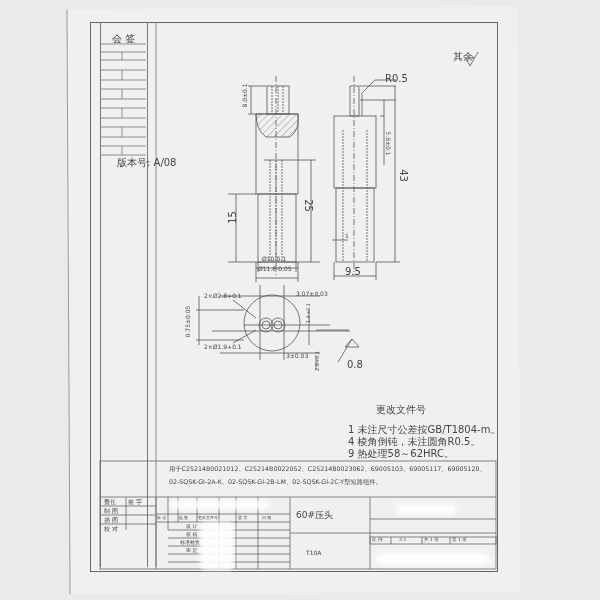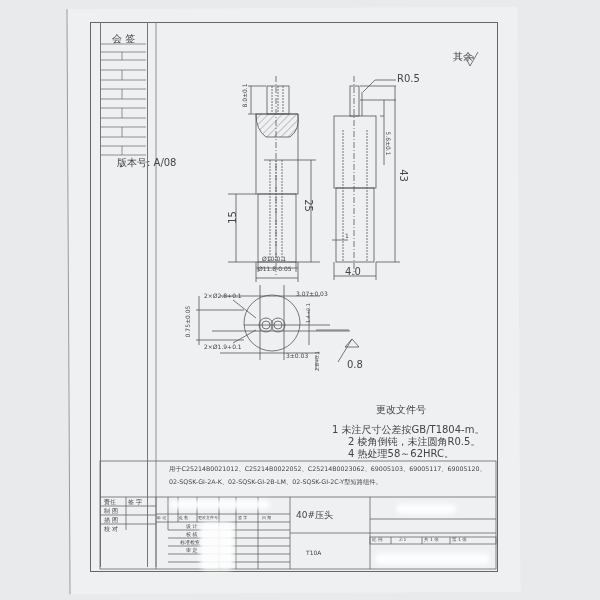--- a/index.html
+++ b/index.html
@@ -124,43 +124,43 @@
     <line x1="233" y1="300" x2="256" y2="318"></line>
     <line x1="233" y1="343" x2="256" y2="330"></line>
     <line x1="309" y1="309" x2="309" y2="345"></line>
     <line x1="316" y1="355" x2="316" y2="370"></line>
     <line x1="316" y1="330" x2="349" y2="330"></line>
     <polygon points="345,347 352,339 359,347"></polygon>
     <line x1="338" y1="362" x2="352" y2="339"></line>
   </g>
 </svg>
 
-<div class="t" style="left:381px;top:73px;padding-left:16px;">R0.5</div>
+<div class="t" style="left:369px;top:73px;padding-left:16px;">R0.5</div>
 <div class="t" style="left:232px;top:92px;transform:rotate(-90deg);font-size:6px;">8.0±0.1</div>
 <div class="t" style="left:376px;top:140px;transform:rotate(90deg);font-size:6px;">5.6±0.1</div>
 <div class="t" style="left:397px;top:170px;transform:rotate(90deg);">43</div>
 <div class="t" style="left:302px;top:200px;transform:rotate(90deg);">25</div>
 <div class="t" style="left:226px;top:212px;transform:rotate(-90deg);">15</div>
 <div class="t" style="left:345px;top:232px;font-size:6px;">1</div>
 <div class="t ts" style="left:262px;top:255px;">Ø10-0.1</div>
 <div class="t ts" style="left:258px;top:265px;">Ø11.8-0.05</div>
-<div class="t" style="left:345px;top:266px;">4.0</div>
+<div class="t" style="left:345px;top:266px;">9.5</div>
 <div class="t ts" style="left:204px;top:292px;">2×Ø2.8+0.1</div>
 <div class="t ts" style="left:204px;top:343px;">2×Ø1.9+0.1</div>
 <div class="t ts" style="left:296px;top:290px;">3.07±0.03</div>
 <div class="t ts" style="left:286px;top:352px;">3±0.03</div>
 <div class="t ts" style="left:172px;top:318px;transform:rotate(-90deg);">0.75±0.05</div>
 <div class="t ts" style="left:298px;top:310px;transform:rotate(-90deg);font-size:5px;">1.4+0.1</div>
 <div class="t ts" style="left:307px;top:358px;transform:rotate(-90deg);font-size:5px;">2.8+0.1</div>
 <div class="t" style="left:347px;top:359px;text-align:center;">0.8</div>
 
 <div class="t" style="left:376px;top:403px;font-size:10px;">更改文件号</div>
-<div class="t" style="left:332px;top:423px;text-align:center;">1 未注尺寸公差按GB/T1804-m。</div>
-<div class="t" style="left:348px;top:435px;">2 棱角倒钝，未注圆角R0.5。</div>
-<div class="t" style="left:348px;top:447px;">4 热处理58～62HRC。</div>
+<div class="t" style="left:348px;top:423px;text-align:center;">1 未注尺寸公差按GB/T1804-m。</div>
+<div class="t" style="left:348px;top:435px;">4 棱角倒钝，未注圆角R0.5。</div>
+<div class="t" style="left:348px;top:447px;">9 热处理58～62HRC。</div>
 
 <svg width="600" height="600">
   <g stroke="#666" stroke-width="0.8" fill="none">
     <rect x="100" y="461" width="396" height="108"></rect>
     <line x1="156" y1="497" x2="496" y2="497"></line>
     <line x1="100" y1="497" x2="156" y2="497"></line>
     <line x1="100" y1="506" x2="156" y2="506"></line>
     <line x1="100" y1="515" x2="156" y2="515"></line>
     <line x1="100" y1="524" x2="156" y2="524"></line>
     <line x1="126" y1="497" x2="126" y2="530"></line>
@@ -197,21 +197,21 @@
 <div class="t ts" style="left:104px;top:525px;">校 对</div>
 <div class="t ts" style="left:157px;top:515px;font-size:4px;">标 记</div>
 <div class="t ts" style="left:179px;top:515px;font-size:4px;">处 数</div>
 <div class="t ts" style="left:198px;top:515px;font-size:4px;">更改文件号</div>
 <div class="t ts" style="left:238px;top:515px;font-size:4px;">签 字</div>
 <div class="t ts" style="left:262px;top:515px;font-size:4px;">日 期</div>
 <div class="t ts" style="left:186px;top:523px;font-size:5px;">设 计</div>
 <div class="t ts" style="left:186px;top:531px;font-size:5px;">校 核</div>
 <div class="t ts" style="left:180px;top:539px;font-size:5px;">标准检查</div>
 <div class="t ts" style="left:186px;top:547px;font-size:5px;">审 定</div>
-<div class="t" style="left:296px;top:509px;font-size:9px;">40#压头</div>
+<div class="t" style="left:296px;top:509px;font-size:9px;">60#压头</div>
 <div class="t" style="left:306px;top:549px;font-size:6px;">T10A</div>
 <div class="t" style="left:372px;top:537px;font-size:4.5px;">比 例</div>
 <div class="t" style="left:399px;top:537px;font-size:4.5px;">2:1</div>
 <div class="t" style="left:424px;top:537px;font-size:4.5px;">共 1 张</div>
 <div class="t" style="left:452px;top:537px;font-size:4.5px;">第 1 张</div>
 
 <div class="blur" style="left:170px;top:500px;width:100px;height:9px;"></div>
 <div class="blur" style="left:200px;top:522px;width:34px;height:48px;"></div>
 <div class="blur" style="left:396px;top:504px;width:60px;height:10px;"></div>
 <div class="blur" style="left:375px;top:553px;width:115px;height:12px;"></div>

